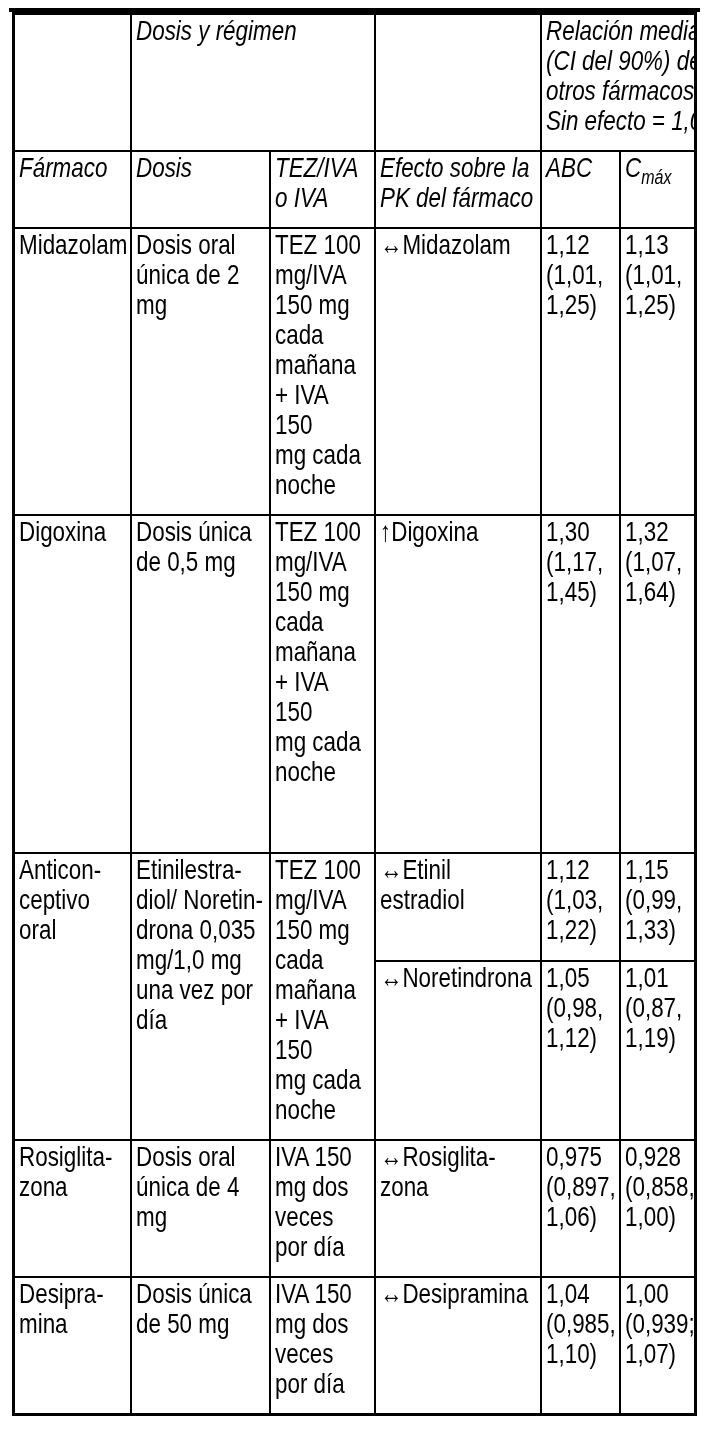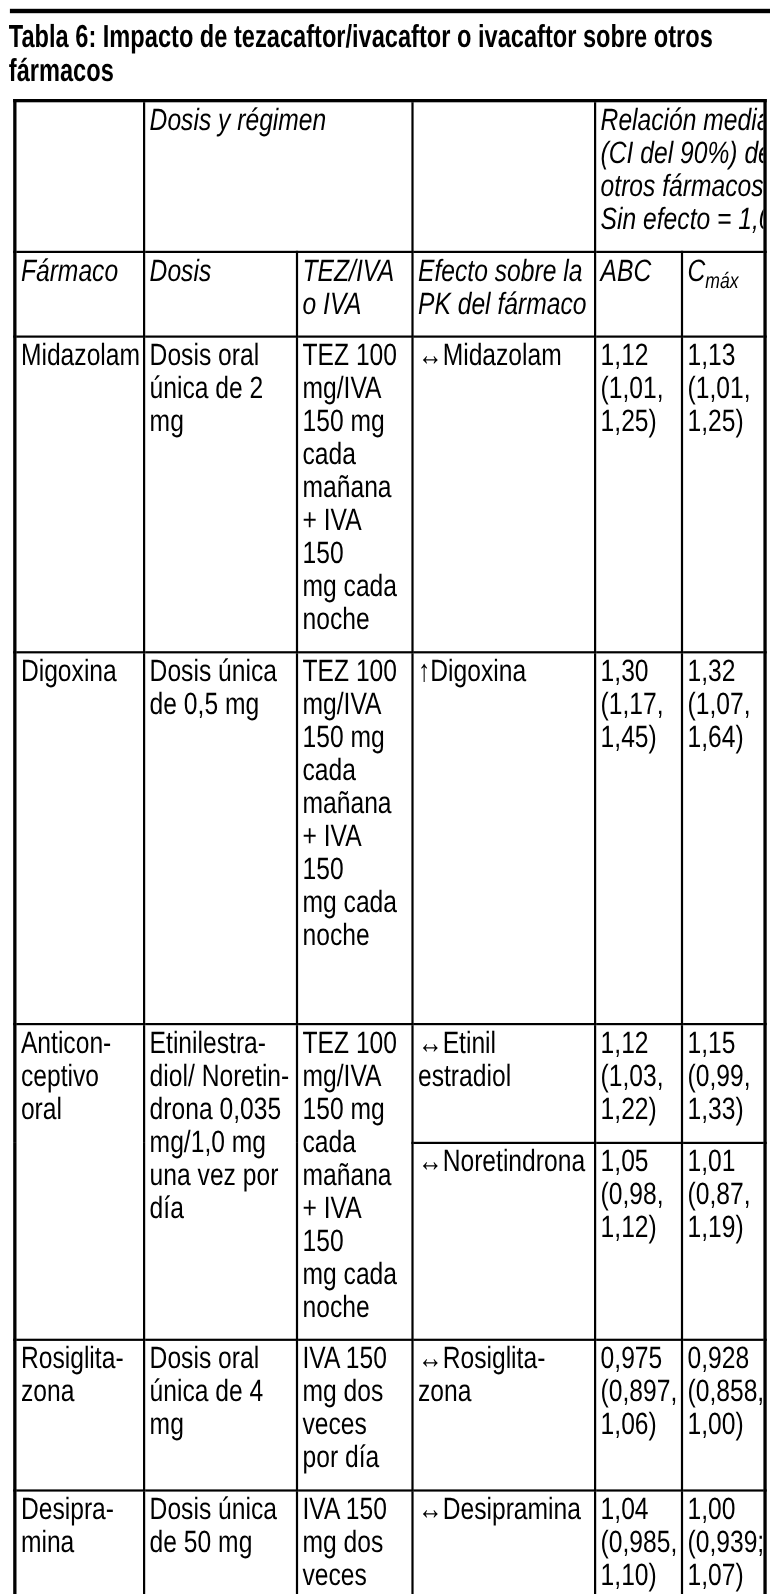--- a/index.html
+++ b/index.html
@@ -65,24 +65,20 @@
     line-height: 31px;
   }
 </style>
 </head>
 <body>
 
 <div class="page">
 
   <div class="rule-top"></div>
 
-  <div class="title">
-    <span class="txt txt-title">Tabla 6: Impacto de tezacaftor/ivacaftor o ivacaftor sobre otros
-fármacos</span>
-  </div>
 
   <table class="drugtable">
     <colgroup>
       <col style="width:117px">
         <col style="width:139px">
         <col style="width:105px">
       <col style="width:166px">
         <col style="width:79px">
         <col style="width:76px">
     </colgroup>

